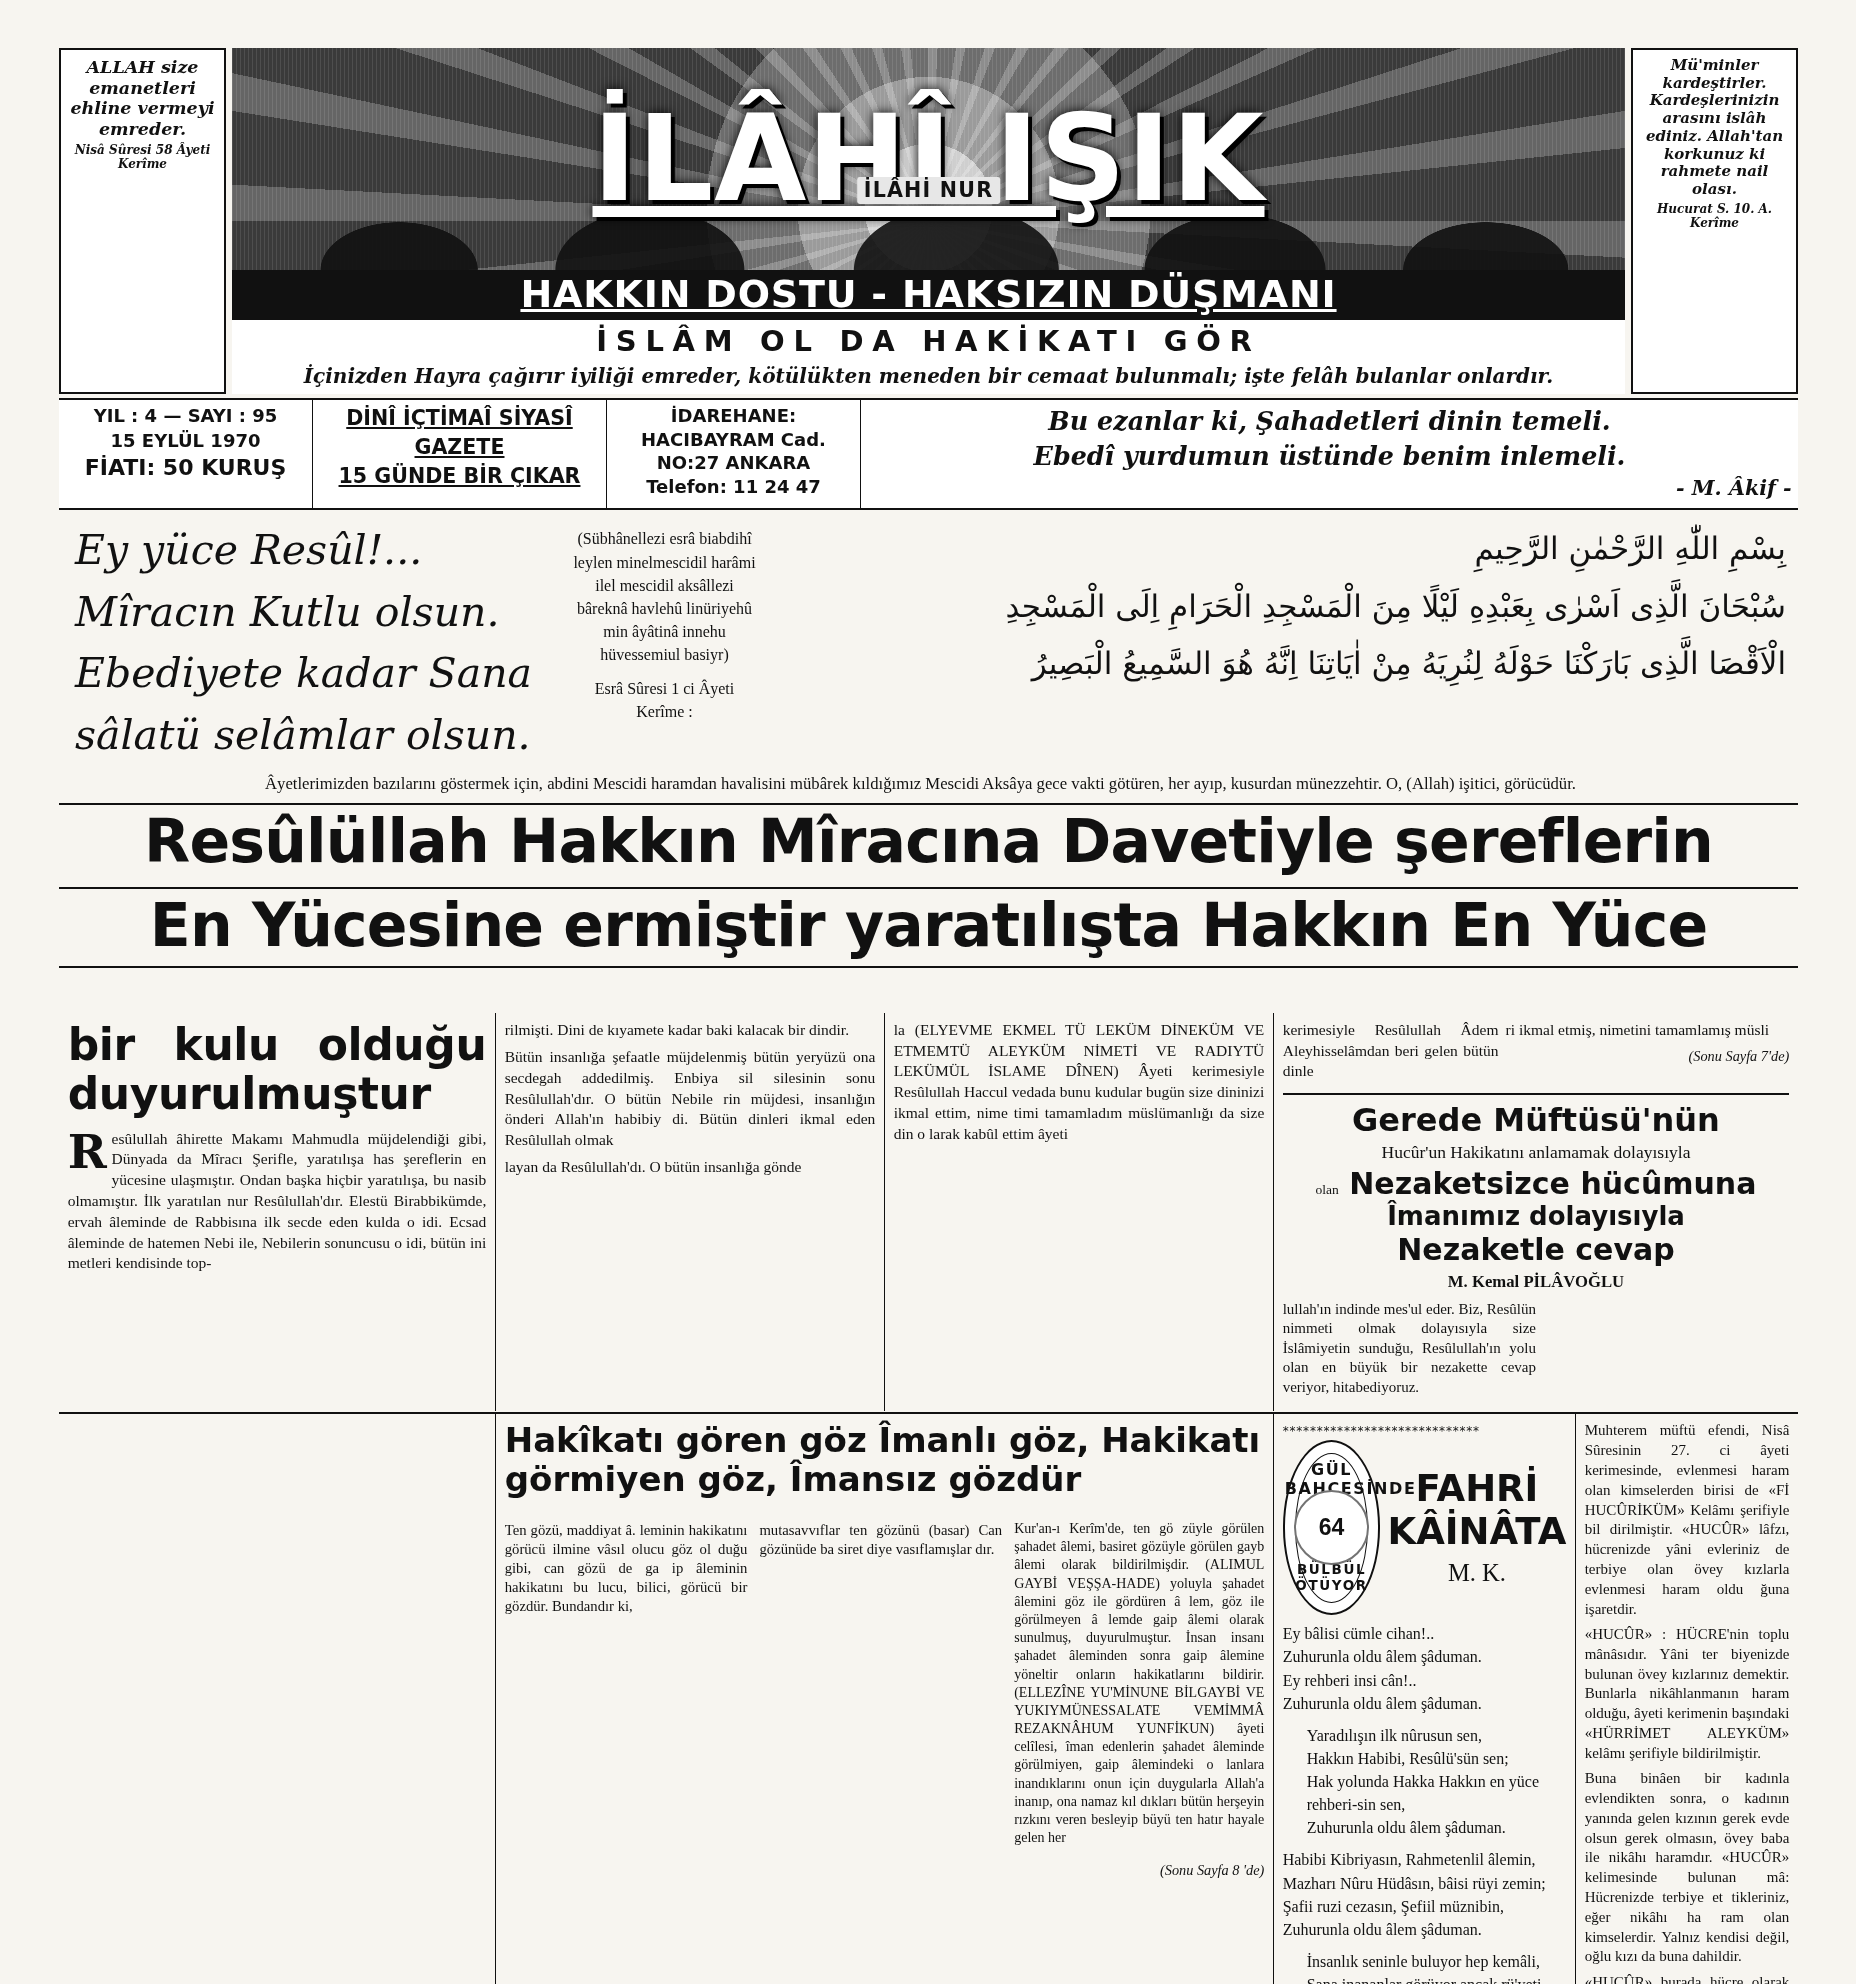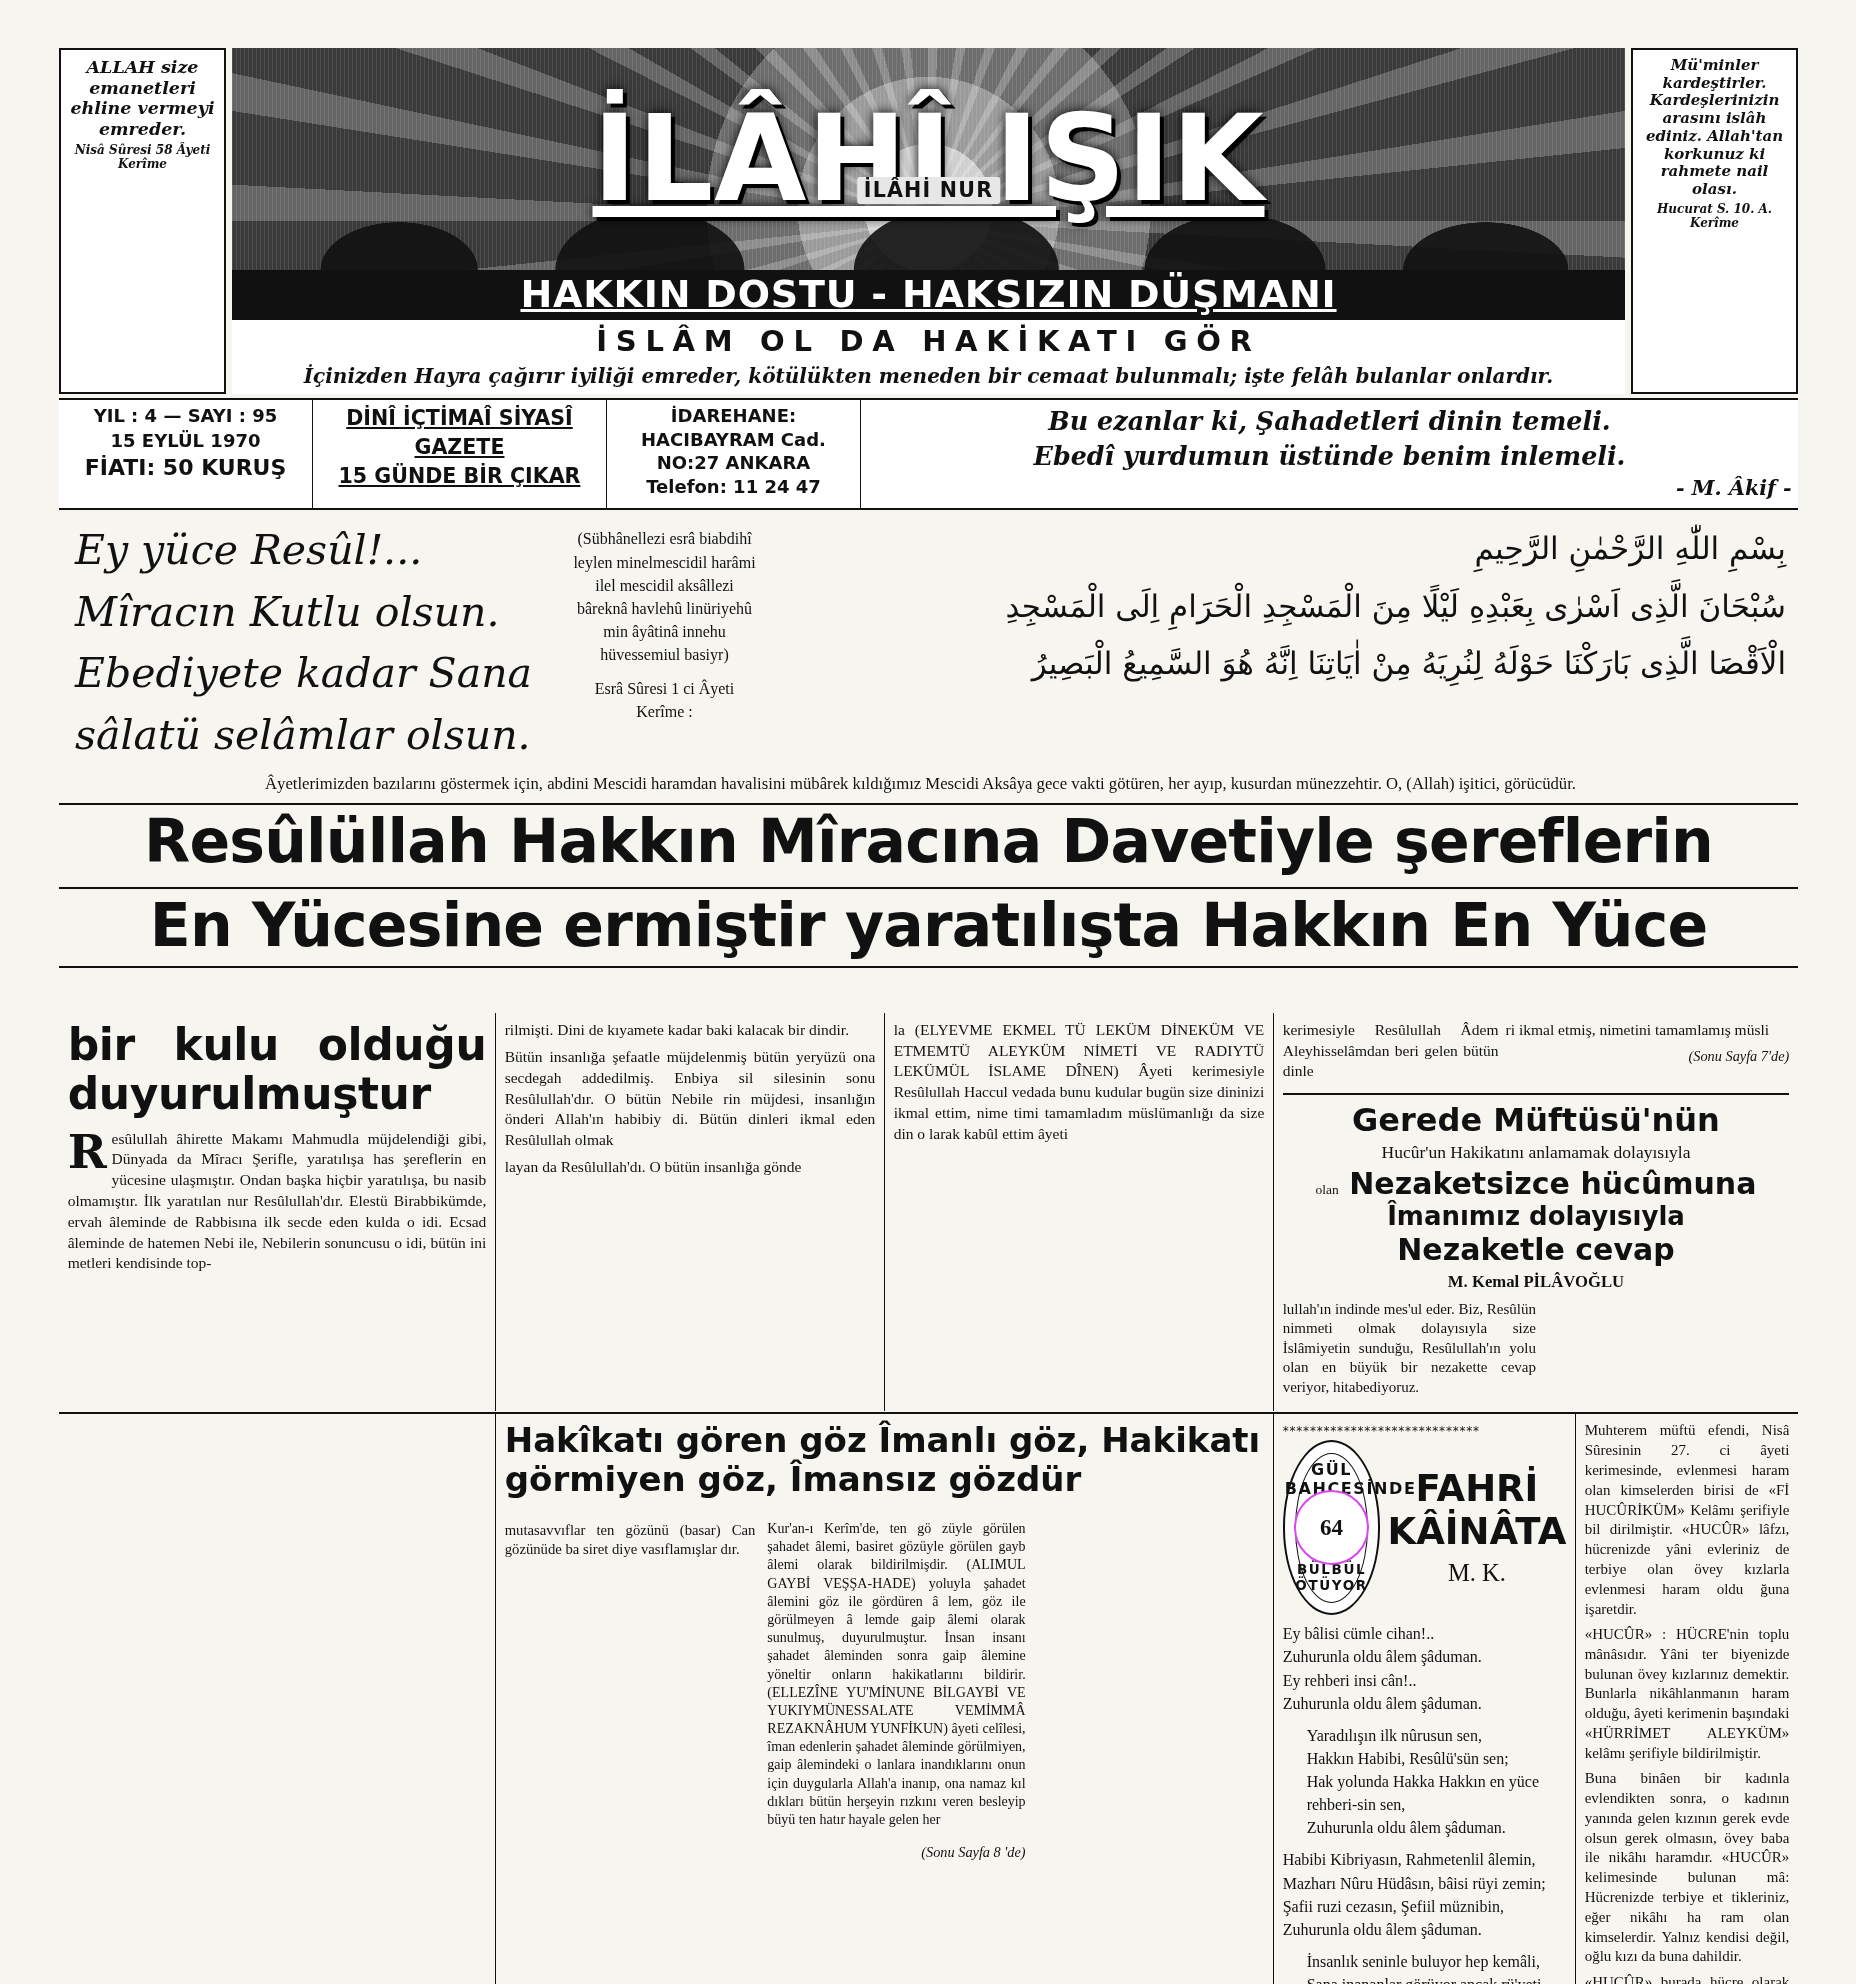--- a/index.html
+++ b/index.html
@@ -303,23 +303,23 @@
     border:2.4px solid #111;
     position:relative;
     display:flex;align-items:center;justify-content:center;
     background:#fff;
   }
   .seal::before{
     content:"";position:absolute;inset:10.3px;border:1.6px solid #111;border-radius:50%;
   }
   .seal-core{
     width:71px;height:71px;border-radius:50%;
-    border:2px solid #d946ef;
+    border:2px solid #737373;
     display:flex;align-items:center;justify-content:center;
-    font-family:Liberation Serif, serif;
+    font-family:Liberation Sans, sans-serif;
     font-weight:bold;font-size:23px;
     background:#fff;z-index:2;
   }
   .seal-top,.seal-bot{
     position:absolute;left:0;right:0;text-align:center;
     font-family:"DejaVu Sans", sans-serif;font-weight:bold;font-size:16px;
     letter-spacing:1.6px;
   }
   .seal-top{top:18px;}
   .seal-bot{bottom:20.6px;font-size:13.5px;}
@@ -468,20 +468,23 @@
     </div>
   </div>
 
   <div class="mid">
 
     <div class="m1"></div>
 
     <div class="m2">
       <div class="mid-head">Hakîkatı gören göz Îmanlı göz, Hakikatı görmiyen göz, Îmansız gözdür</div>
       <div style="display:flex;gap:12px;">
+        <div style="width:33%;font-size:14.7px;line-height:1.3;text-align:justify;">
+          <p>Ten gözü, maddiyat â. leminin hakikatını görücü ilmine vâsıl olucu göz ol duğu gibi, can gözü de ga ip âleminin hakikatını bu lucu, bilici, görücü bir gözdür. Bundandır ki,</p>
+        </div>
         <div style="width:33%;font-size:14.7px;line-height:1.3;text-align:justify;">
           <p>mutasavvıflar ten gözünü (basar) Can gözünüde ba siret diye vasıflamışlar dır.</p>
         </div>
         <div style="width:34%;font-size:14px;line-height:1.3;text-align:justify;">
           <p>Kur'an-ı Kerîm'de, ten gö züyle görülen şahadet âlemi, basiret gözüyle görülen gayb âlemi olarak bildirilmişdir. (ALIMUL GAYBİ VEŞŞA-HADE) yoluyla şahadet âlemini göz ile gördüren â lem, göz ile görülmeyen â lemde gaip âlemi olarak sunulmuş, duyurulmuştur. İnsan insanı şahadet âleminden sonra gaip âlemine yöneltir onların hakikatlarını bildirir. (ELLEZÎNE YU'MİNUNE BİLGAYBİ VE YUKIYMÜNESSALATE VEMİMMÂ REZAKNÂHUM YUNFİKUN) âyeti celîlesi, îman edenlerin şahadet âleminde görülmiyen, gaip âlemindeki o lanlara inandıklarını onun için duygularla Allah'a inanıp, ona namaz kıl dıkları bütün herşeyin rızkını veren besleyip büyü ten hatır hayale gelen her</p>
           <div class="sonu">(Sonu Sayfa 8 'de)</div>
         </div>
       </div>
     </div>
 

